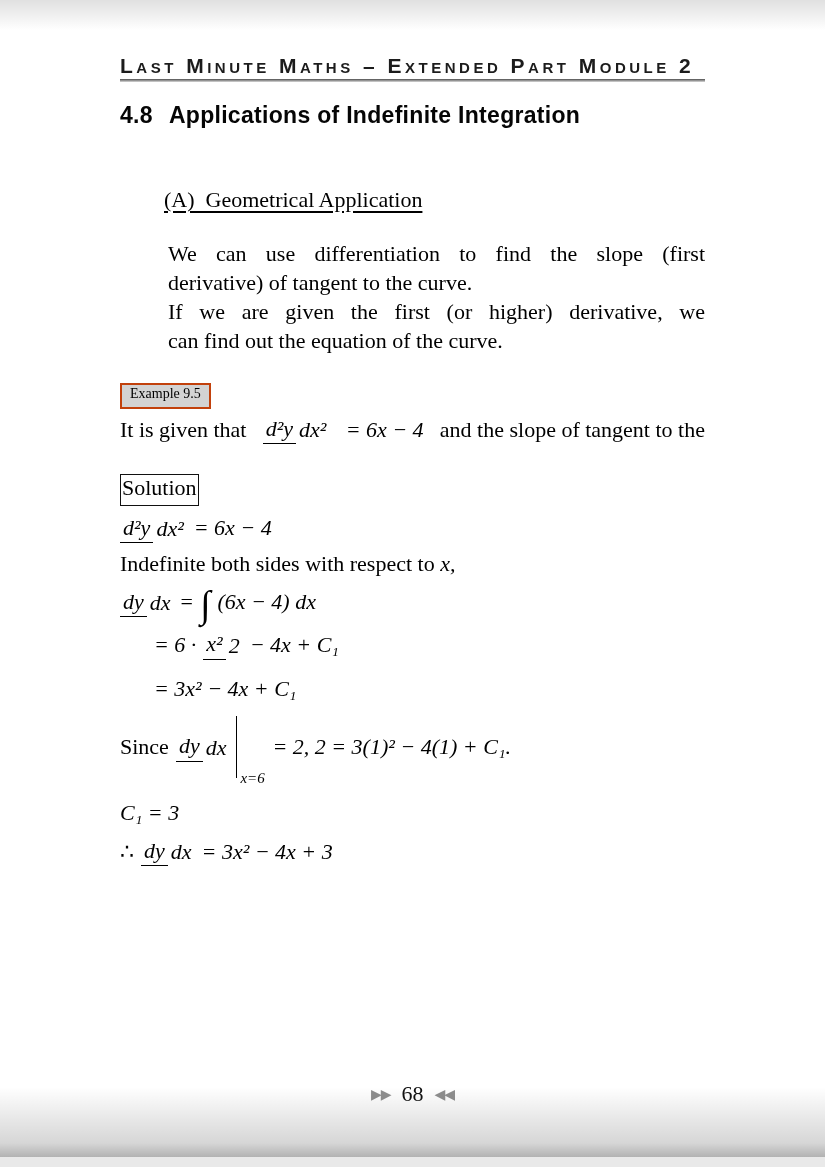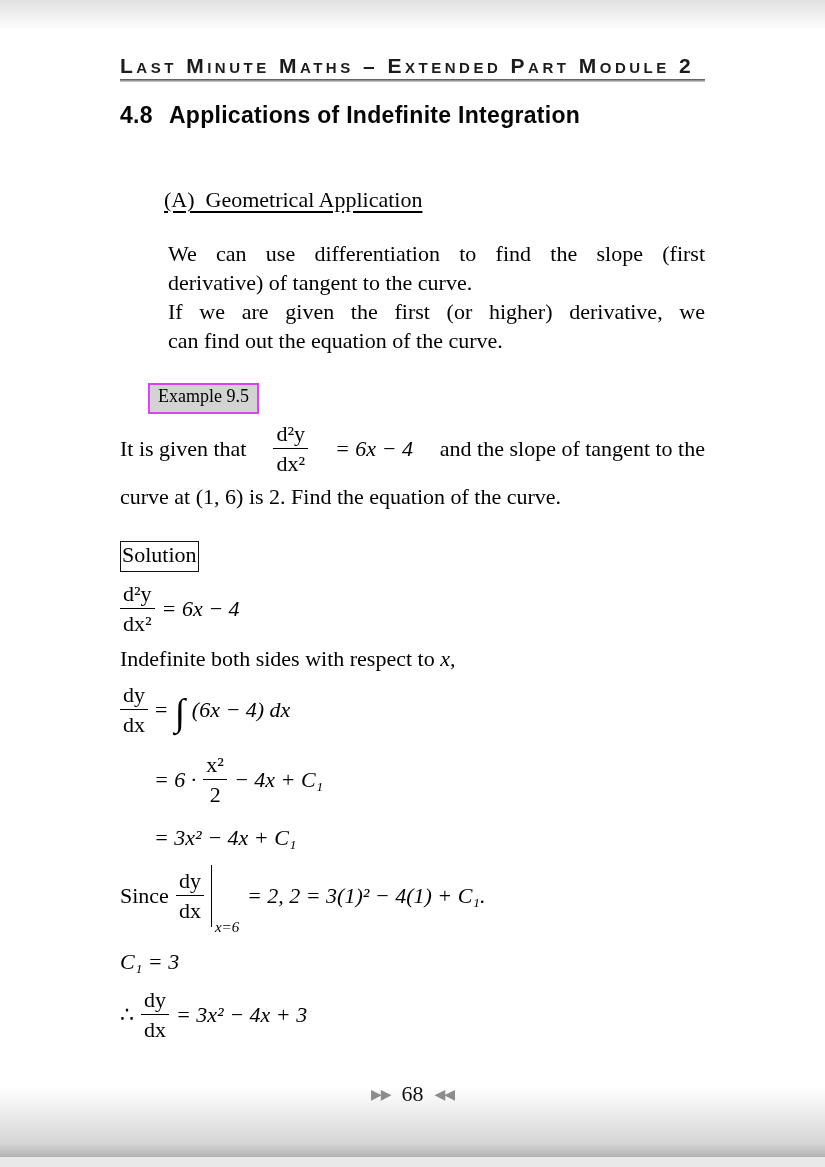--- a/index.html
+++ b/index.html
@@ -43,33 +43,33 @@
   .partA { margin-top:32px; }
   .partA-heading { white-space:pre; }
   .u { text-decoration:underline; text-underline-offset:4px; text-decoration-thickness:1.5px; }
   .para { margin-left:48px; width:537px; line-height:29px; }
   .jline { text-align:justify; text-align-last:justify; white-space:normal; }
   .jline.end { text-align-last:left; }
 
   
   .example-box {
     display:inline-block; margin-top:28px;
-    border:2px solid #d946ef; background:#d3d3d3;
-    padding:1px 8px 4px; font-size:18px; line-height:1.2;margin-left:28px;
+    border:2px solid #c2410c; background:#d3d3d3;
+    padding:1px 8px 4px; font-size:14px; line-height:1.2;
   }
   .solution-box {
     display:inline-block; margin-top:30px;
     border:1.5px solid #111; background:#fff;
     padding:0 1px 3px; font-size:22px; line-height:1.2;
   }
 
   
   .mi { font-style:italic; }
-  .frac { display:inline-flex; flex-direction:column; align-items:center;
-          line-height:1.25; }
+  .frac { display:inline-flex; flex-direction:row; align-items:center;
+          font-style:italic; line-height:1.25; }
   .frac .num { padding:0 3px 1px; border-bottom:1.8px solid #000; }
   .frac .den { padding:1px 3px 0; }
   .mrow { display:flex; align-items:center; gap:7px; white-space:nowrap; }
   .int { font-size:38px; font-style:normal; line-height:0.85; transform:translateY(2px); }
   .pipe { width:0; border-right:1.8px solid #000; height:62px; position:relative; align-self:center; }
   .pipe .evalsub { position:absolute; left:4px; bottom:-9px; font-size:15px;
                    font-style:italic; white-space:nowrap; }
 
   .prob-line1 { display:flex; justify-content:space-between; align-items:center;
                 margin-top:6px; white-space:nowrap; }
@@ -129,21 +129,20 @@
     <div class="problem">
       <div class="prob-line1">
         <span>It is given that</span>
         <span class="frac">
           <span class="num">d²y</span>
           <span class="den">dx²</span>
         </span>
         <span class="mi">= 6x − 4</span>
         <span>and the slope of tangent to the</span>
       </div>
-      <div class="prob-line2">curve at (1, 6) is 2. Find the equation of the curve.</div>
     </div>
 
     <div>
       <div class="solution-box">Solution</div>
     </div>
 
     <div class="mrow eq1">
       <span class="frac">
         <span class="num">d²y</span>
         <span class="den">dx²</span>

